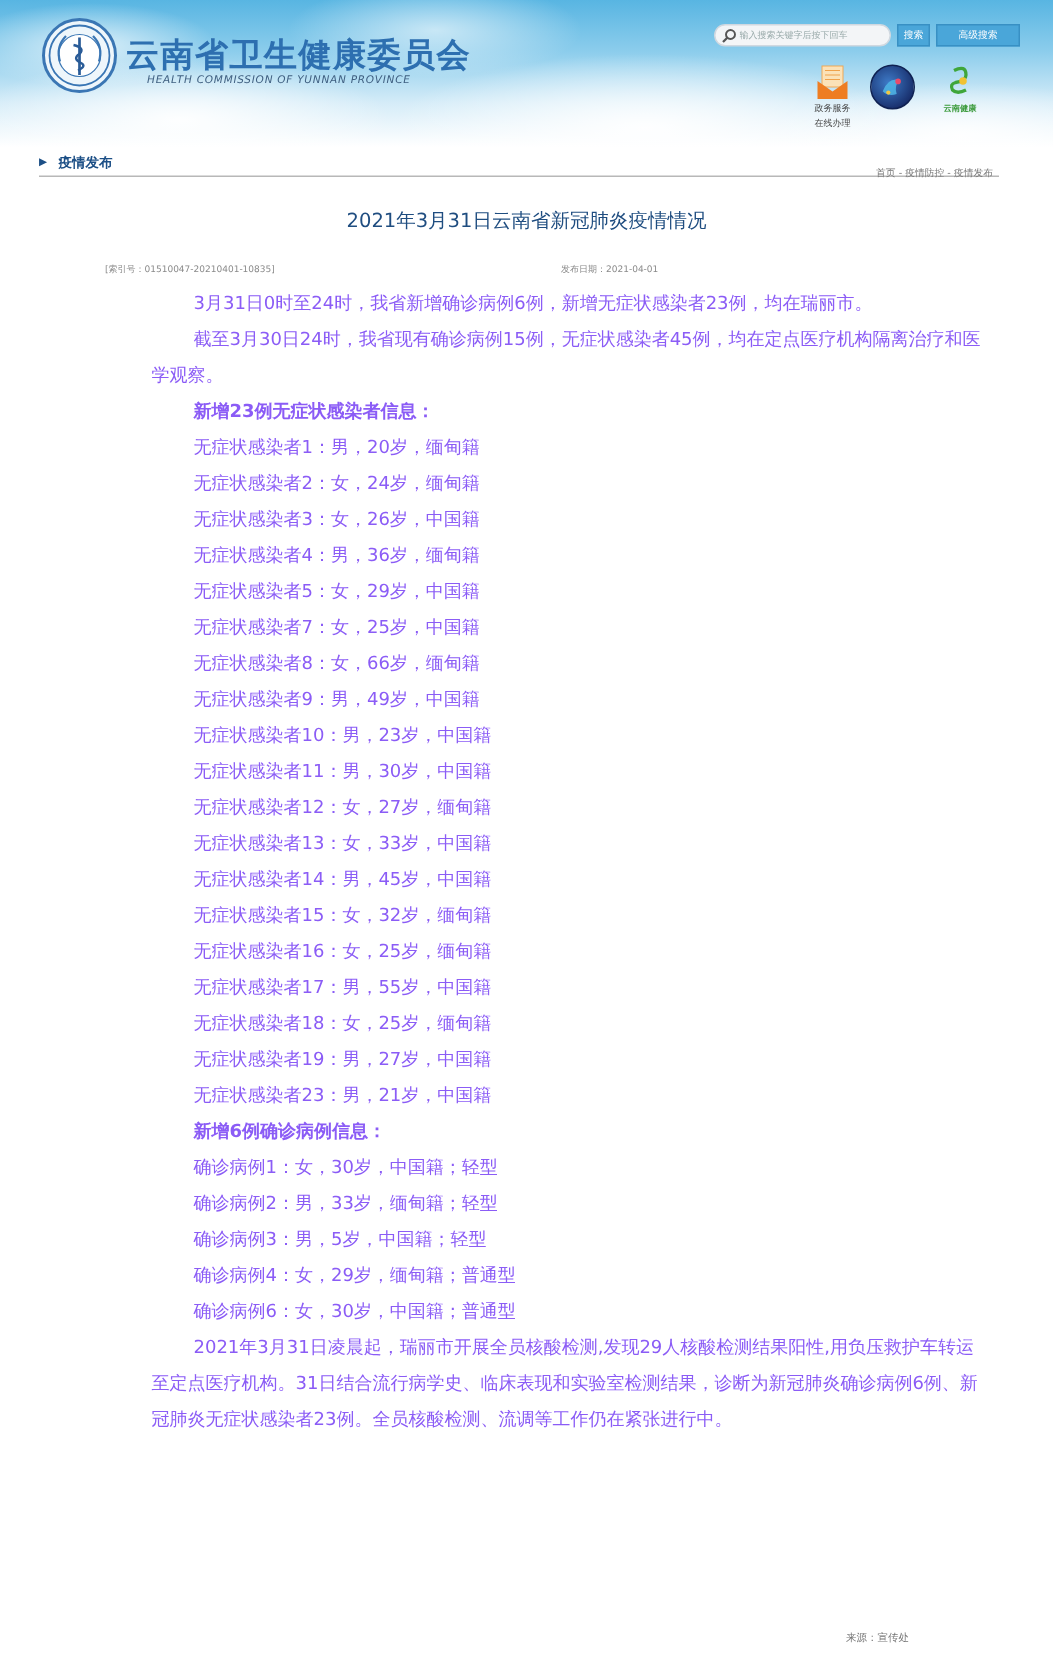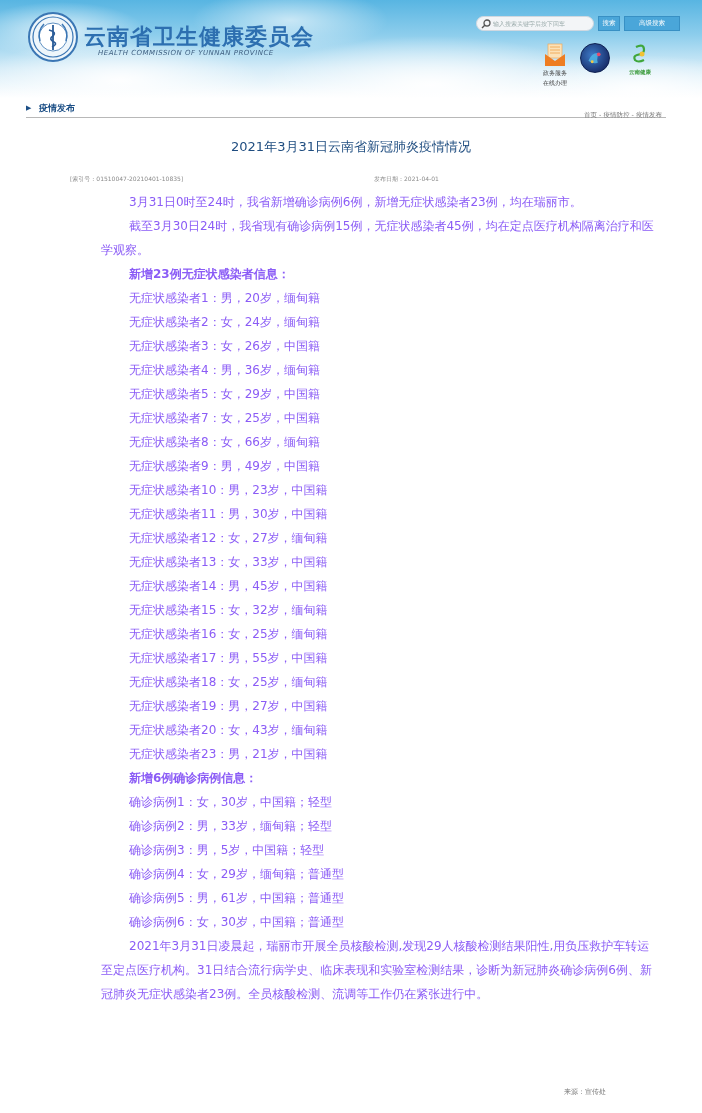--- a/index.html
+++ b/index.html
@@ -173,25 +173,23 @@
   <p>无症状感染者10：男，23岁，中国籍</p>
   <p>无症状感染者11：男，30岁，中国籍</p>
   <p>无症状感染者12：女，27岁，缅甸籍</p>
   <p>无症状感染者13：女，33岁，中国籍</p>
   <p>无症状感染者14：男，45岁，中国籍</p>
   <p>无症状感染者15：女，32岁，缅甸籍</p>
   <p>无症状感染者16：女，25岁，缅甸籍</p>
   <p>无症状感染者17：男，55岁，中国籍</p>
   <p>无症状感染者18：女，25岁，缅甸籍</p>
   <p>无症状感染者19：男，27岁，中国籍</p>
-  <p>无症状感染者20：女，43岁，缅甸籍</p>
   <p>无症状感染者23：男，21岁，中国籍</p>
   <p class="bold">新增6例确诊病例信息：</p>
   <p>确诊病例1：女，30岁，中国籍；轻型</p>
   <p>确诊病例2：男，33岁，缅甸籍；轻型</p>
   <p>确诊病例3：男，5岁，中国籍；轻型</p>
   <p>确诊病例4：女，29岁，缅甸籍；普通型</p>
-  <p>确诊病例5：男，61岁，中国籍；普通型</p>
   <p>确诊病例6：女，30岁，中国籍；普通型</p>
   <p>2021年3月31日凌晨起，瑞丽市开展全员核酸检测,发现29人核酸检测结果阳性,用负压救护车转运至定点医疗机构。31日结合流行病学史、临床表现和实验室检测结果，诊断为新冠肺炎确诊病例6例、新冠肺炎无症状感染者23例。全员核酸检测、流调等工作仍在紧张进行中。</p>
 </div>
 
 <div class="source">来源：宣传处</div>
 
 </body></html>

